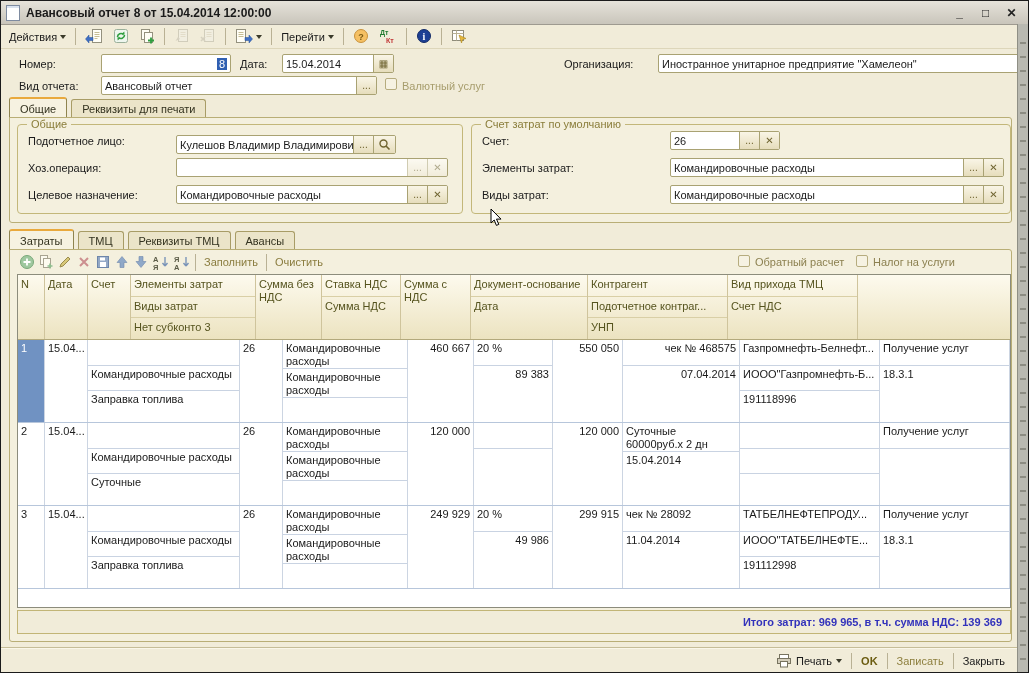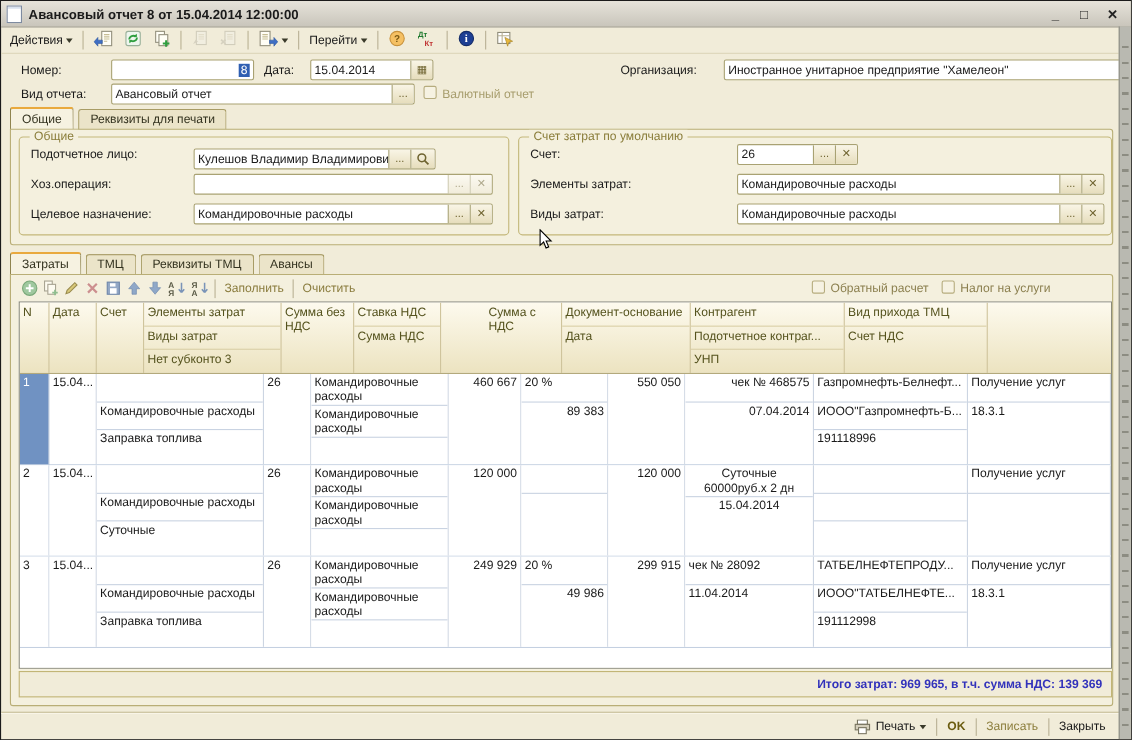--- a/index.html
+++ b/index.html
@@ -204,21 +204,21 @@
           <path d="M8 8l3.5 3.5" stroke="#6f6430" stroke-width="1.6"></path>
         </svg>
       </span>
   </div>
   <span class="lab" style="left:18px;top:79px">Вид отчета:</span>
   <div class="fld" style="left:100px;top:75px;width:276px">
     <span class="txt">Авансовый отчет</span>
     <span class="fbtn">...</span>
   </div>
   <span class="cbox" style="left:384px;top:77px"></span>
-  <span class="lab dim" style="left:401px;top:79px">Валютный отчет</span>
+  <span class="lab dim" style="left:401px;top:79px">Валютный услуг</span>
 
   <div class="tabs" style="left:8px;top:96px">
     <span class="tab active">Общие</span>
     <span class="tab">Реквизиты для печати</span>
   </div>
   <div class="panel" style="left:8px;top:116px;width:1003px;height:106px">
     <div class="group" style="left:7px;top:6px;width:446px;height:90px">
       <span class="gtitle">Общие</span>
       <span class="lab" style="left:10px;top:10px">Подотчетное лицо:</span>
       <div class="fld" style="left:158px;top:10px;width:220px">
@@ -356,21 +356,21 @@
             <div class="hsub bt">Виды затрат</div>
             <div class="hsub bt">Нет субконто 3</div>
           </div>
           <div class="hcell" style="width: 66px; align-items: flex-end;">
             <div class="hlab">Сумма без НДС</div>
           </div>
           <div class="hcell" style="width: 79px;">
             <div class="hsub">Ставка НДС</div>
             <div class="hsub bt">Сумма НДС</div>
           </div>
-          <div class="hcell" style="width: 70px; margin-left: 40px;">
+          <div class="hcell" style="width: 70px;">
             <div class="hlab">Сумма с НДС</div>
           </div>
           <div class="hcell" style="width: 117px;">
             <div class="hsub">Документ-основание</div>
             <div class="hsub bt">Дата</div>
           </div>
           <div class="hcell" style="width: 140px;">
             <div class="hsub">Контрагент</div>
             <div class="hsub bt">Подотчетное контраг...</div>
             <div class="hsub bt">УНП</div>
@@ -448,21 +448,21 @@
             <div class="cell" style="width: 66px;">
               <div class="cv ar">120 000</div>
             </div>
             <div class="cell" style="width: 79px;">
               <div class="dsub"></div>
               <div class="dsub bt ar"></div>
             </div>
             <div class="cell" style="width: 70px;">
               <div class="cv ar">120 000</div>
             </div>
-            <div class="cell" style="width: 117px; text-align: center;">
+            <div class="cell" style="width: 117px;">
               <div class="dsub">Суточные 60000руб.х 2 дн</div>
               <div class="dsub bt">15.04.2014</div>
             </div>
             <div class="cell" style="width: 140px;">
               <div class="dsub"></div>
               <div class="dsub bt"></div>
               <div class="dsub bt"></div>
             </div>
             <div class="cell" style="width: 130px;">
               <div class="dsub">Получение услуг</div>

